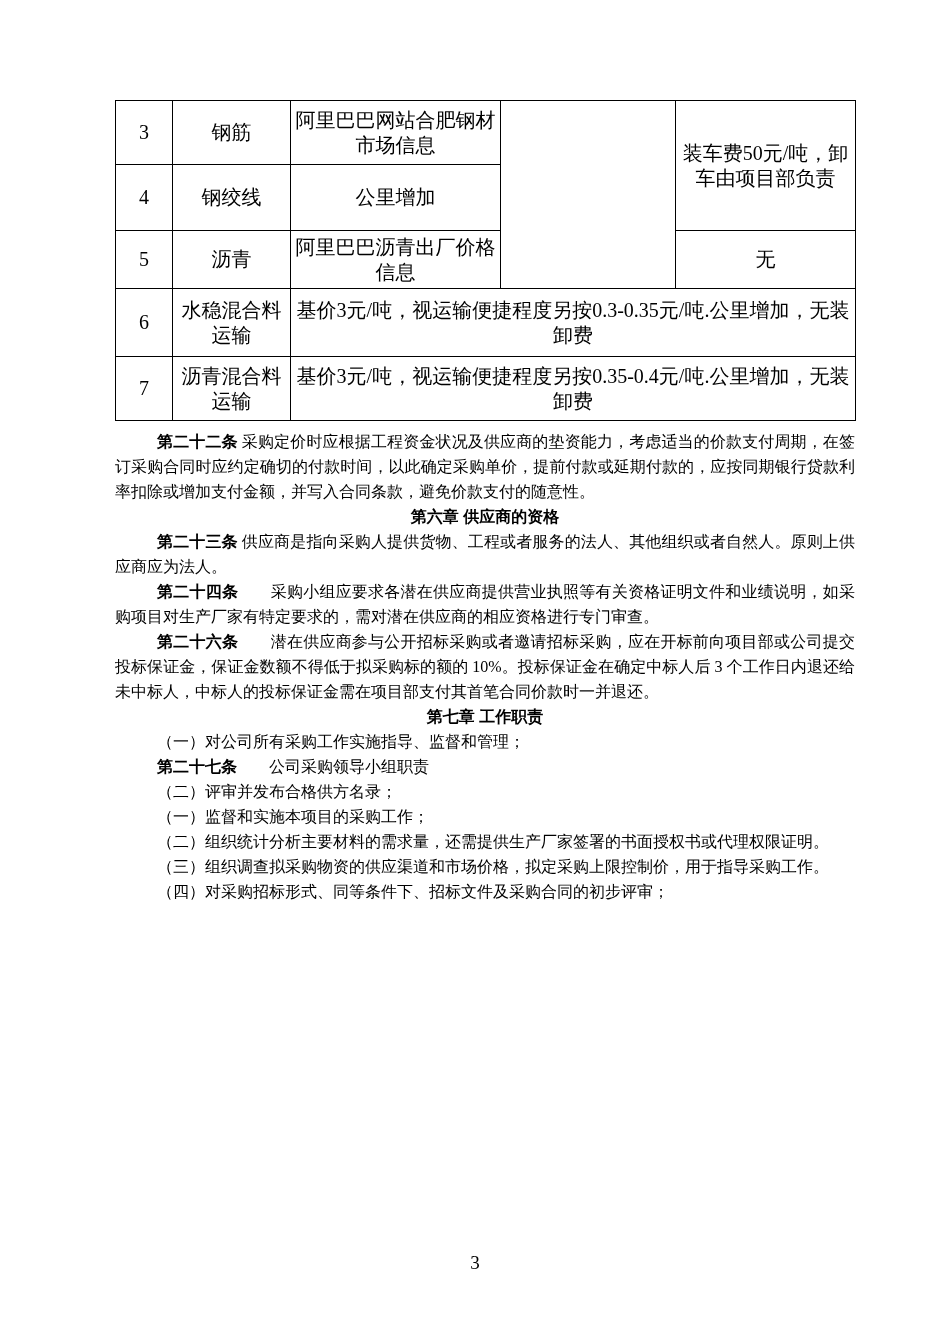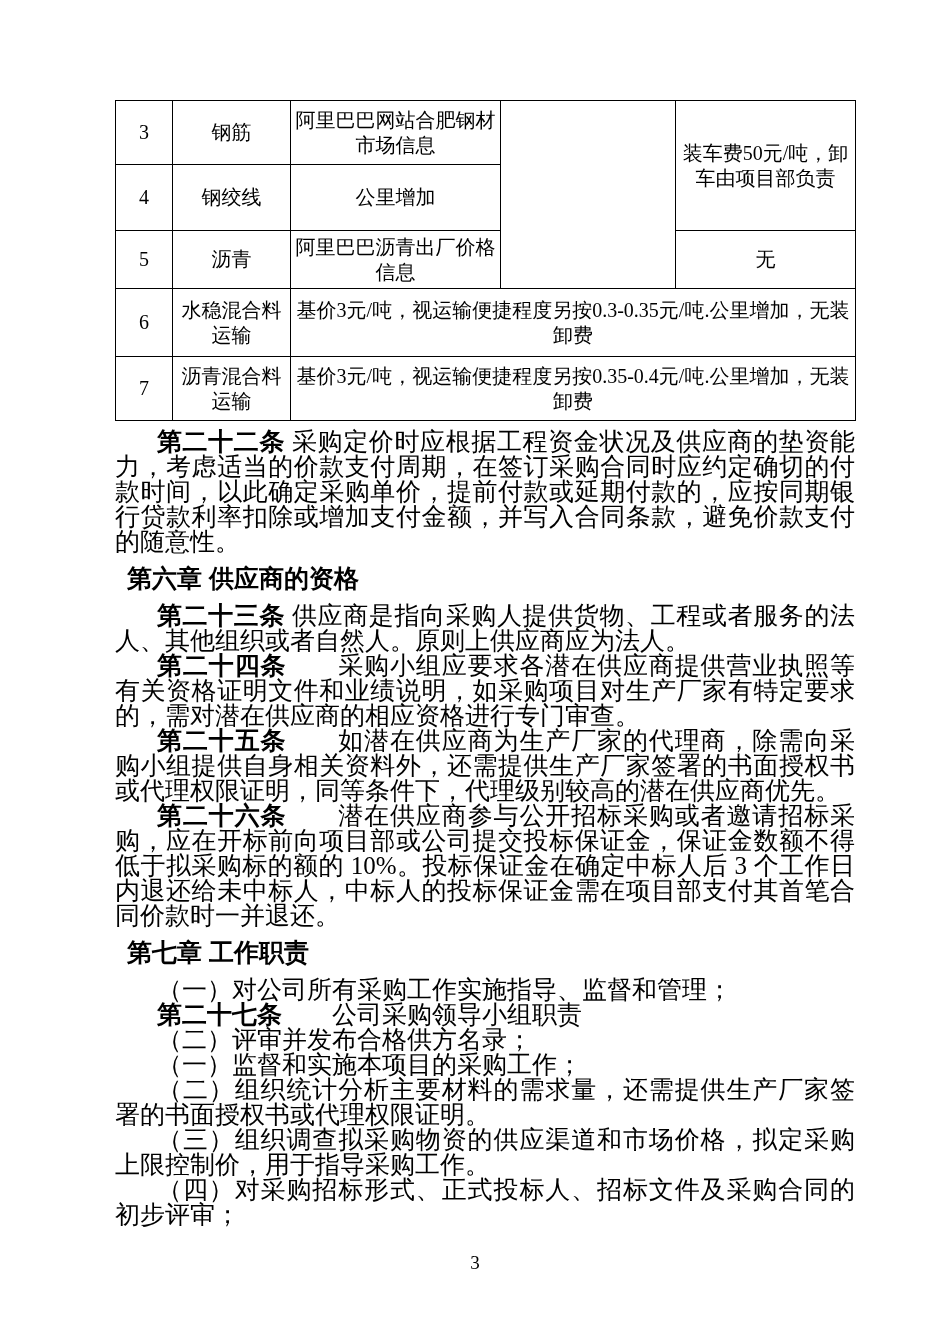--- a/index.html
+++ b/index.html
@@ -40,36 +40,36 @@
   .r3 { height: 64px; }
   .r4 { height: 66px; }
   .r5 { height: 58px; }
   .r6 { height: 68px; }
   .r7 { height: 64px; }
   .remark-left { text-align: left; padding-left: 7px; padding-right: 6px; }
   
   .content {
     margin-top: 8px;
     width: 740px;
-    font-size: 25px;
+    font-size: 16px;
     line-height: 25px;
     text-align: justify;
   }
   .para {
     margin: 0;
     text-indent: 42px;
   }
   .lbl {
     font-family: "Liberation Sans", "DejaVu Sans", sans-serif;
     font-weight: bold;
   }
   .chapter {
-    margin: 12px;
+    margin: 0;
     text-indent: 0;
-    text-align: left;
+    text-align: center;
     font-weight: bold;
     font-family: "Liberation Sans", "DejaVu Sans", sans-serif;
   }
   .pagenum {
     position: absolute;
     left: 0; bottom: 70px;
     width: 100%;
     text-align: center;
     font-size: 19px;
   }
@@ -122,34 +122,33 @@
   <div class="content">
 
     <p class="para"><b class="lbl">第二十二条</b><span> 采购定价时应根据工程资金状况及供应商的垫资能力，考虑适当的价款支付周期，在签订采购合同时应约定确切的付款时间，以此确定采购单价，提前付款或延期付款的，应按同期银行贷款利率扣除或增加支付金额，并写入合同条款，避免价款支付的随意性。</span></p>
 
     <p class="chapter">第六章 供应商的资格</p>
 
     <p class="para"><b class="lbl">第二十三条</b><span> 供应商是指向采购人提供货物、工程或者服务的法人、其他组织或者自然人。原则上供应商应为法人。</span></p>
 
     <p class="para"><b class="lbl">第二十四条</b><span>　　采购小组应要求各潜在供应商提供营业执照等有关资格证明文件和业绩说明，如采购项目对生产厂家有特定要求的，需对潜在供应商的相应资格进行专门审查。</span></p>
 
-    <p class="para"><b class="lbl">第二十五条</b><span>　　如潜在供应商为生产厂家的代理商，除需向采购小组提供自身相关资料外，还需提供生产厂家签署的书面授权书或代理权限证明，同等条件下，代理级别较高的潜在供应商优先。</span></p>
 
     <p class="para"><b class="lbl">第二十六条</b><span>　　潜在供应商参与公开招标采购或者邀请招标采购，应在开标前向项目部或公司提交投标保证金，保证金数额不得低于拟采购标的额的 10%。投标保证金在确定中标人后 3 个工作日内退还给未中标人，中标人的投标保证金需在项目部支付其首笔合同价款时一并退还。</span></p>
 
     <p class="chapter">第七章 工作职责</p>
 
     <p class="para">（一）对公司所有采购工作实施指导、监督和管理；</p>
 
     <p class="para"><b class="lbl">第二十七条</b><span>　　公司采购领导小组职责</span></p>
     <p class="para">（二）评审并发布合格供方名录；</p>
 
 
     <p class="para">（一）监督和实施本项目的采购工作；</p>
     <p class="para">（二）组织统计分析主要材料的需求量，还需提供生产厂家签署的书面授权书或代理权限证明。</p>
     <p class="para">（三）组织调查拟采购物资的供应渠道和市场价格，拟定采购上限控制价，用于指导采购工作。</p>
-    <p class="para">（四）对采购招标形式、正式投标人、招标文件及采购合同的初步评审；</p>
+    <p class="para">（四）对采购招标形式、同等条件下、招标文件及采购合同的初步评审；</p>
 
   </div>
 
   <div class="pagenum">3</div>
 
 </div>
 
 </body></html>

